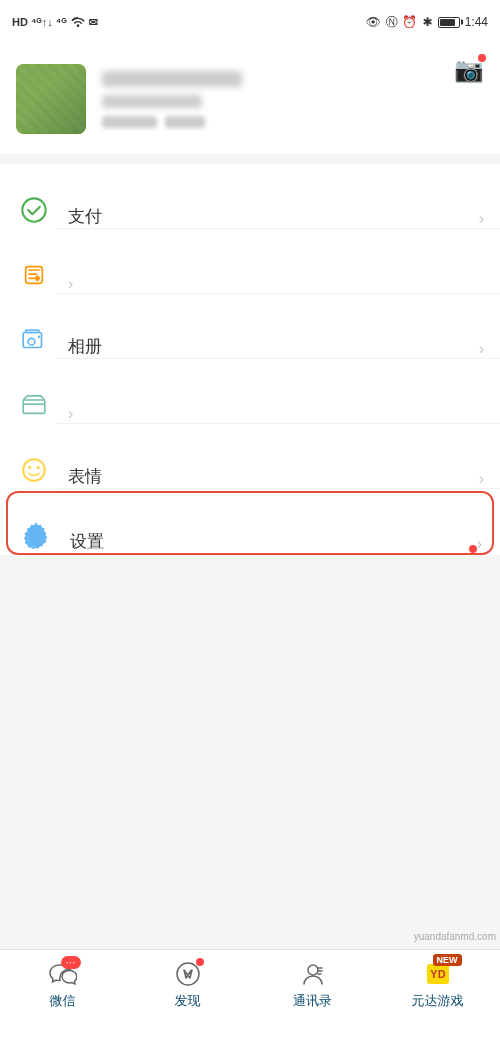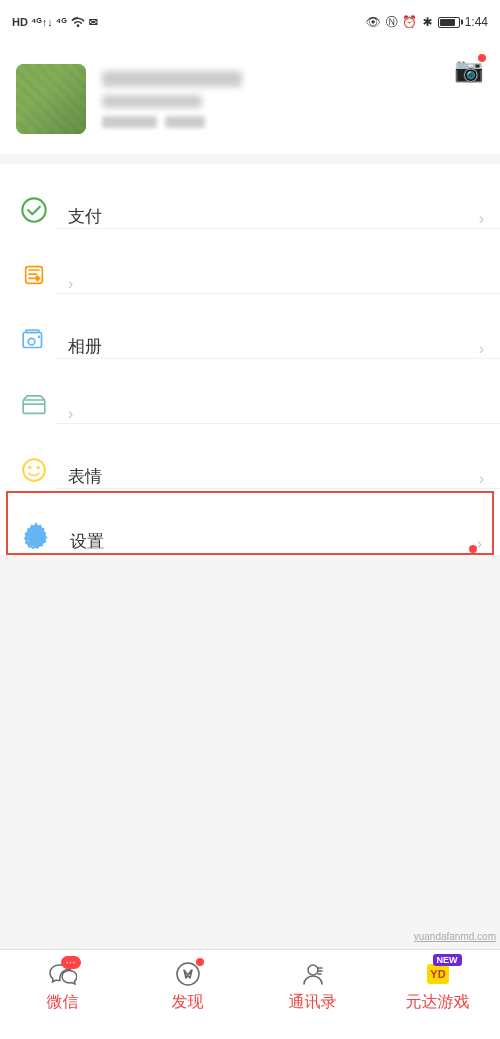--- a/index.html
+++ b/index.html
@@ -236,22 +236,22 @@
     }
     .nav-icon {
       width: 28px;
       height: 28px;
       display: flex;
       align-items: center;
       justify-content: center;
       position: relative;
     }
     .nav-label {
-      font-size: 16px;
-      color: #ef4444;
+      font-size: 13px;
+      color: #0c4a6e;
     }
     .nav-badge {
       position: absolute;
       top: -4px;
       right: -4px;
       background: #ff4444;
       border-radius: 10px;
       padding: 1px 5px;
       font-size: 10px;
       color: #fff;
@@ -261,40 +261,39 @@
     .nav-dot {
       position: absolute;
       top: -2px;
       right: -2px;
       width: 8px;
       height: 8px;
       background: #ff4444;
       border-radius: 50%;
     }
     .new-badge {
-      background: #6d28d9;
+      background: #c2410c;
       color: #fff;
       font-size: 9px;
       padding: 1px 4px;
       border-radius: 3px;
       font-weight: bold;
       position: absolute;
       top: -6px;
       right: -10px;
     }
 
     
     .watermark {
       position: absolute;
       bottom: 95px;
       right: 0;
       font-size: 10px;
       color: #aaa;
       padding: 2px 4px;
-      text-decoration: underline;
     }
   </style>
 </head>
 <body>
 
 <div class="status-bar">
   <div class="status-left">
     <span>HD</span>
     <span>⁴ᴳ↑↓</span>
     <span>⁴ᴳ</span>
@@ -400,21 +399,21 @@
         <circle cx="13" cy="15" r="2" fill="#FFD54F"></circle>
         <circle cx="23" cy="15" r="2" fill="#FFD54F"></circle>
         <path d="M12 22 Q18 27 24 22" fill="none" stroke="#FFD54F" stroke-width="2" stroke-linecap="round"></path>
       </svg>
     </div>
     <span class="menu-label">表情</span>
     <span class="menu-arrow">›</span>
   </div>
   <div class="thin-divider"></div>
 
-  <div class="menu-item" style="border: 2px solid #e74c3c; margin: 2px 6px; border-radius: 0; padding: 0 10px;">
+  <div class="menu-item" style="border: 2px solid #e74c3c; margin: 2px 6px; border-radius: 12px; padding: 0 10px;">
     <div class="menu-icon">
       <svg class="icon-svg" viewBox="0 0 36 36">
         <circle cx="18" cy="18" r="4" fill="none" stroke="#64B5F6" stroke-width="2.5"></circle>
         <path d="M18 5 L18 5" stroke="#64B5F6" stroke-width="2"></path>
         <path fill="none" stroke="#64B5F6" stroke-width="2.5" d="
           M18 5 L20 8 L23 7 L24 10 L27 11 L26 14 L29 16 L28 19 L30 21 L28 23 L29 26 L26 27 L25 30 L22 29 L20 31 L18 30 L16 31 L14 29 L11 30 L10 27 L7 26 L8 23 L6 21 L8 19 L7 16 L10 14 L9 11 L12 10 L13 7 L16 8 Z
         "></path>
         <path fill="#64B5F6" stroke="#64B5F6" stroke-width="1.5" d="
           M18 6.5 L19.5 9.2 L22.5 8.3 L23.4 11.3 L26.2 12.5 L25.0 15.4 L27.6 17.5 L26.2 20.2 L27.8 22.5 L25.7 24.6 L26.5 27.3 L23.6 28.2 L22.5 30.8 L19.7 29.8 L18 31.5 L16.3 29.8 L13.5 30.8 L12.4 28.2 L9.5 27.3 L10.3 24.6 L8.2 22.5 L9.8 20.2 L8.4 17.5 L11.0 15.4 L9.8 12.5 L12.6 11.3 L13.5 8.3 L16.5 9.2 Z
         "></path>

